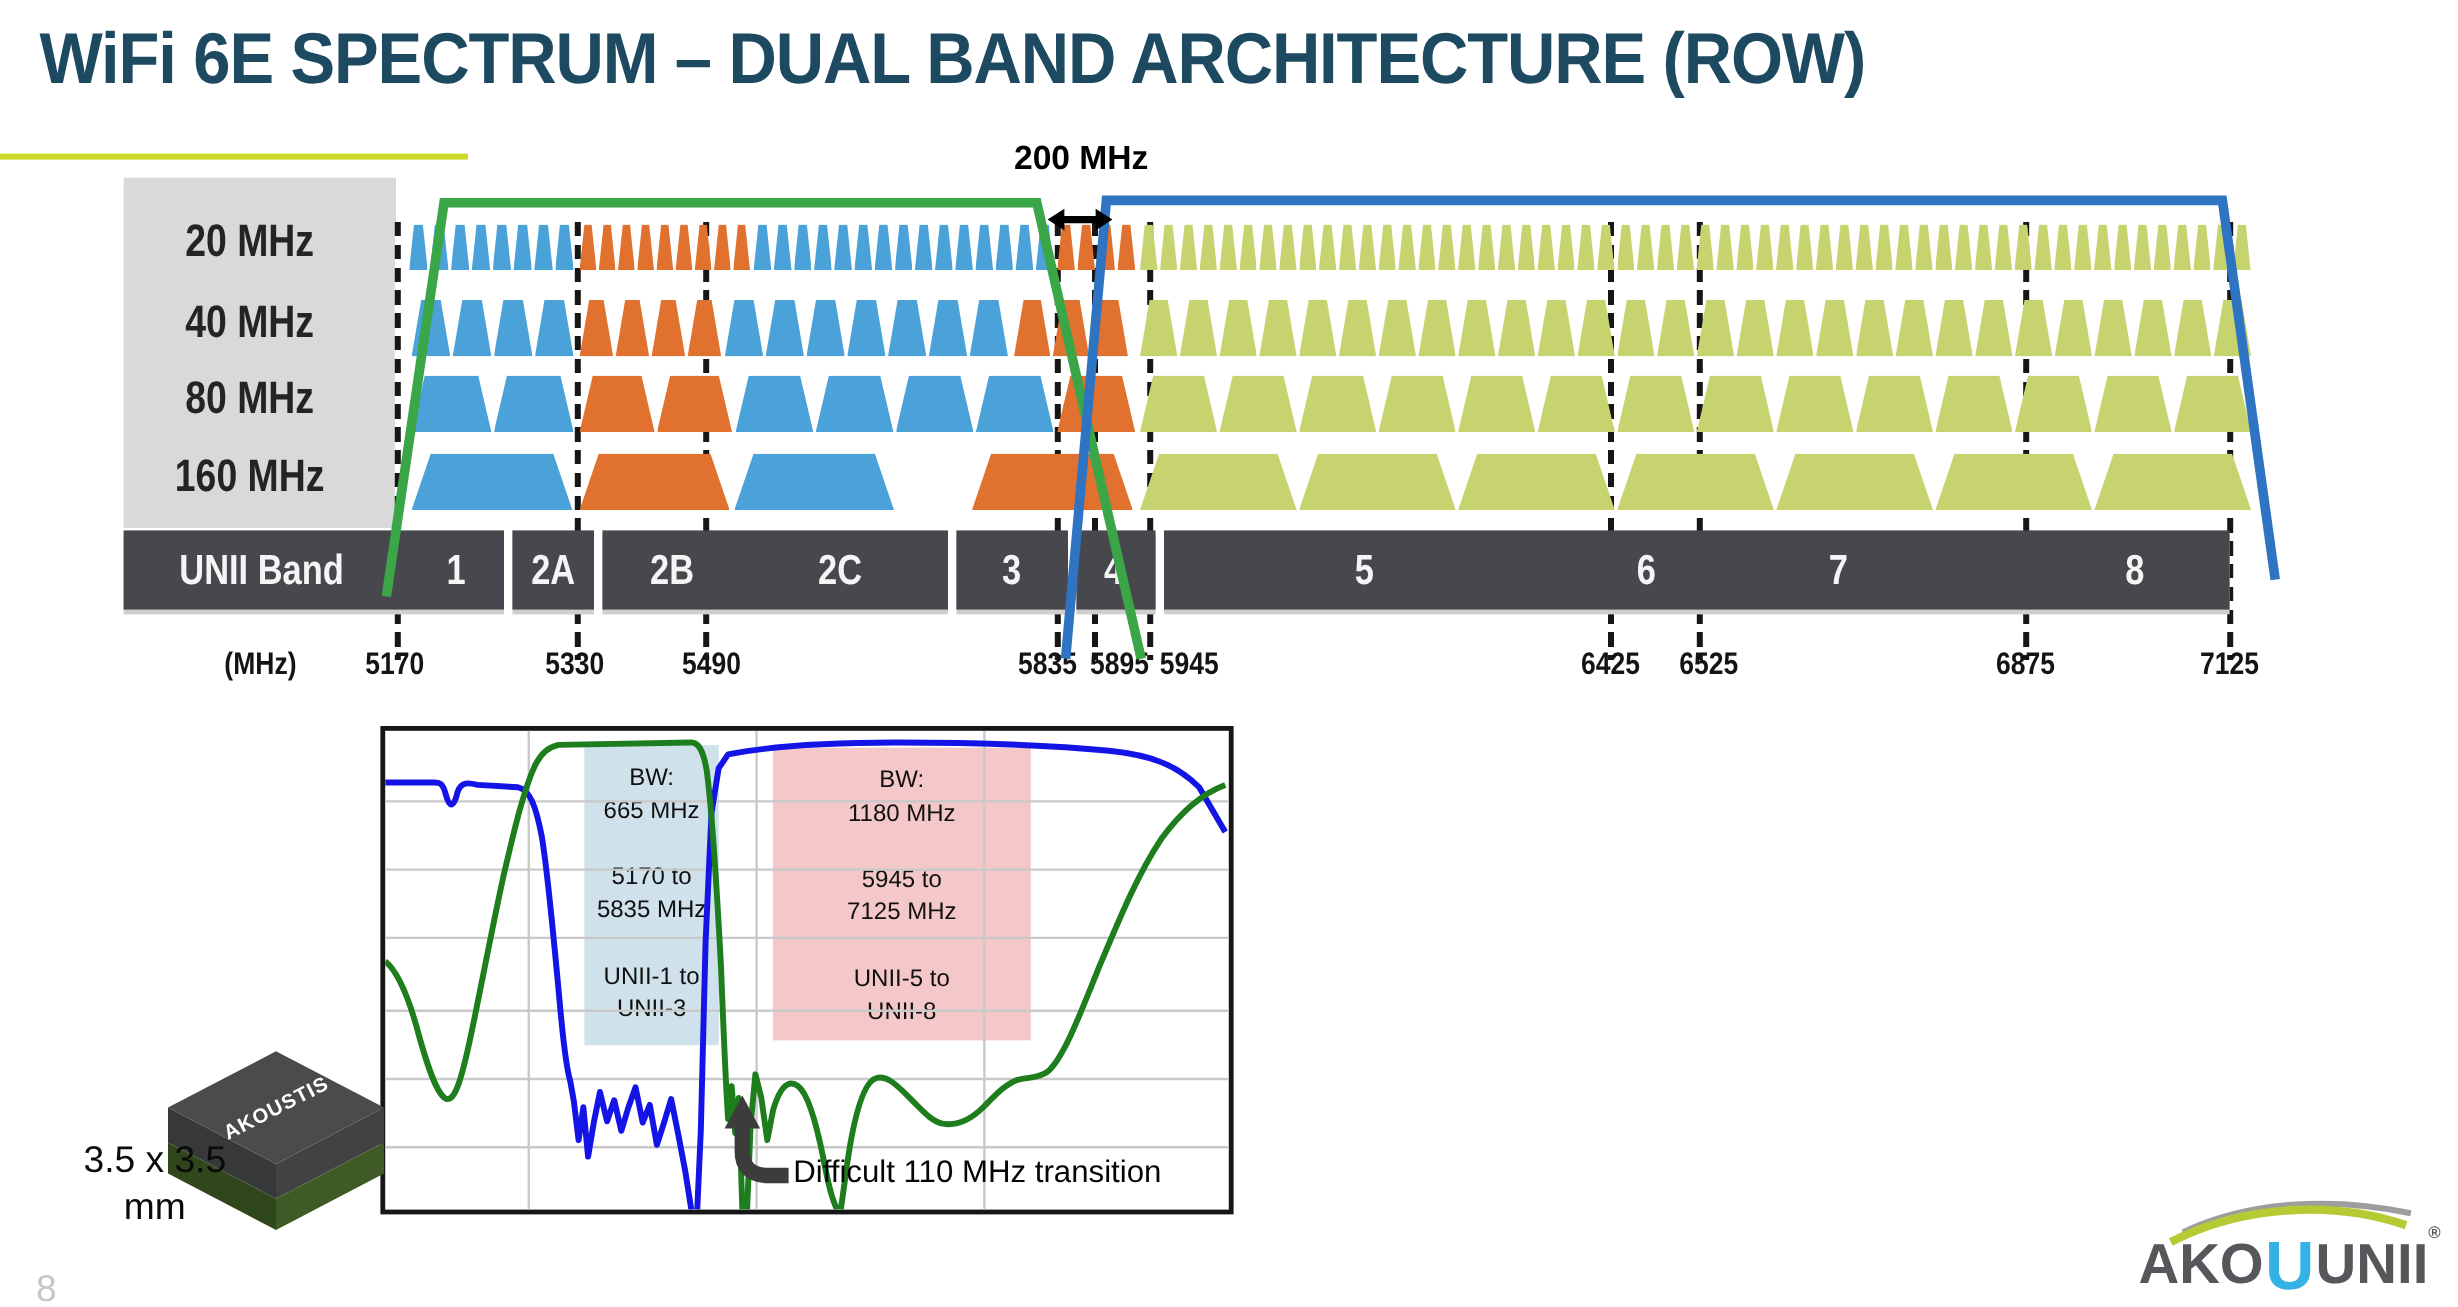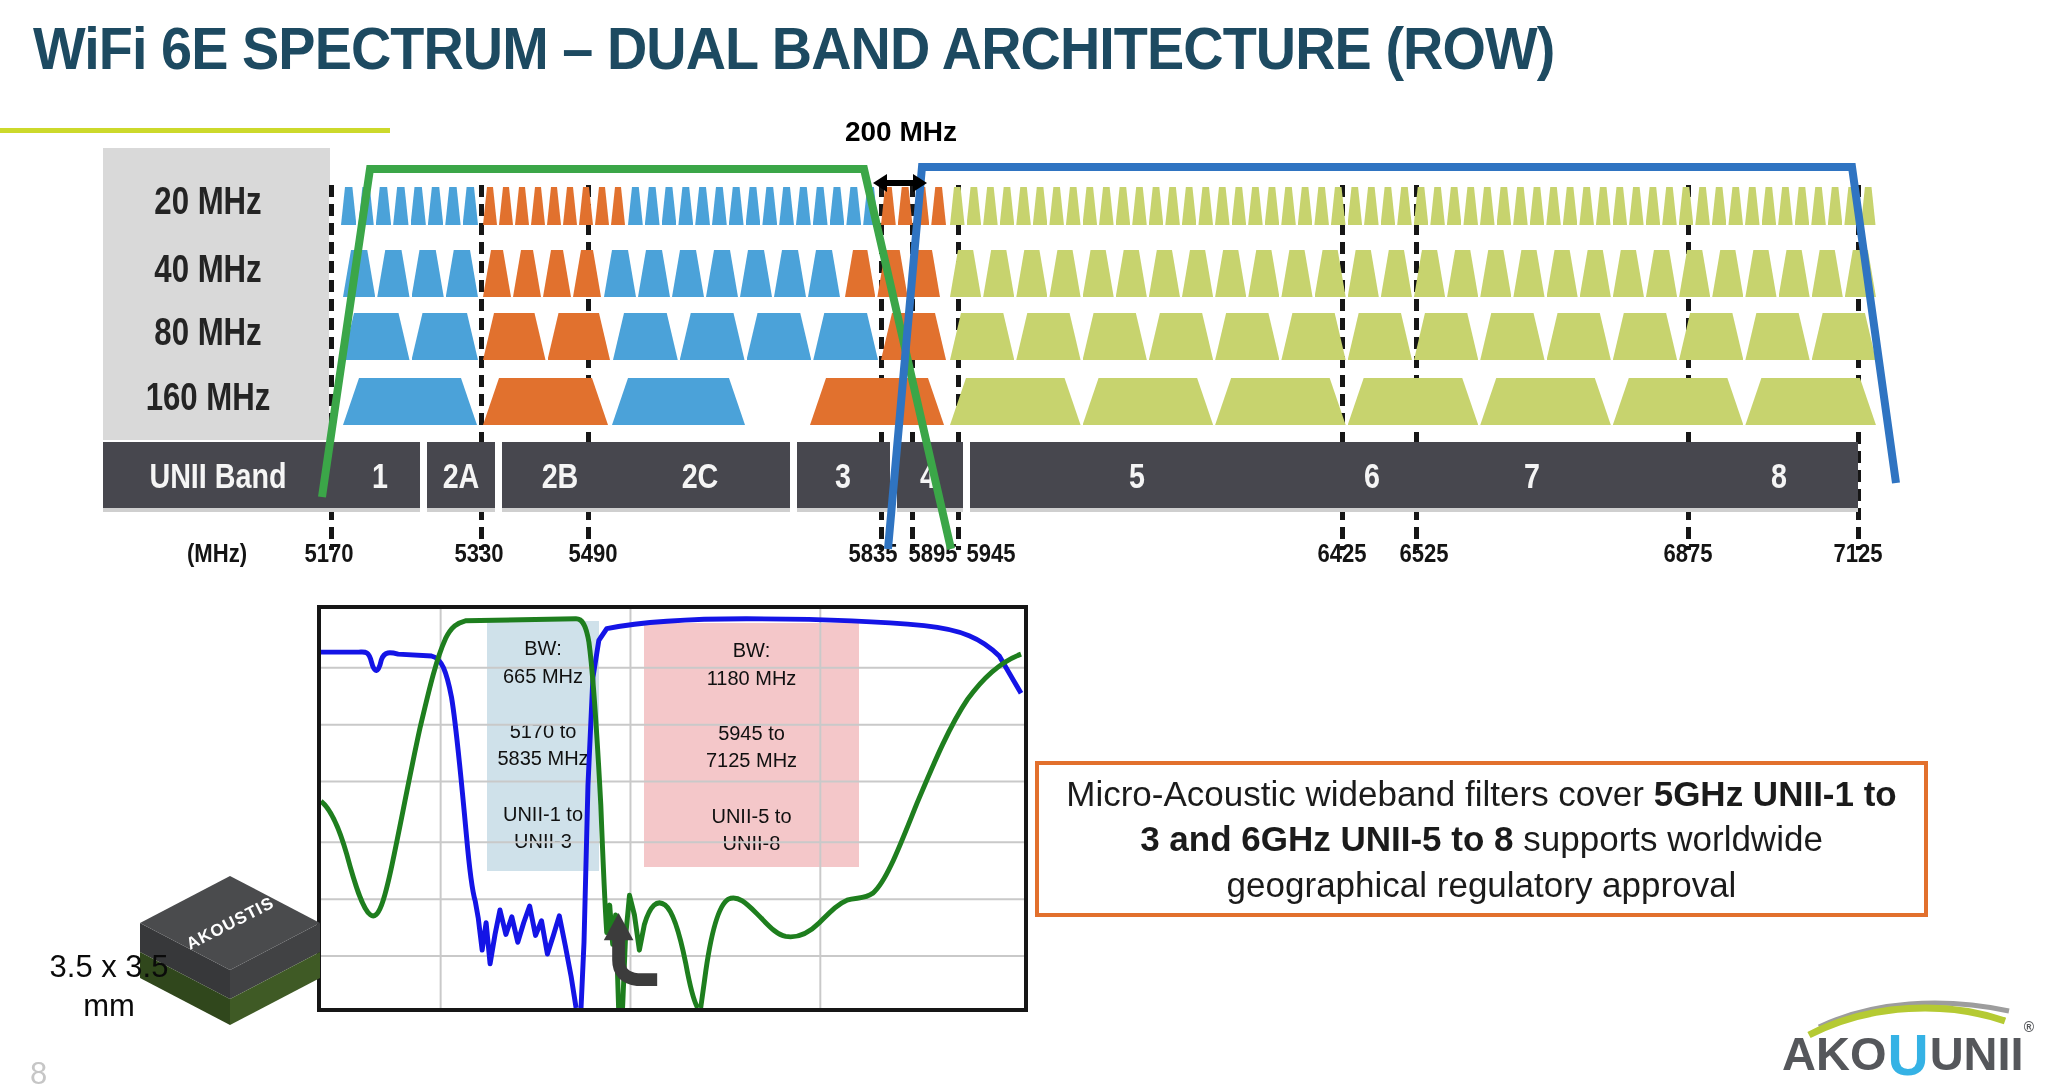--- a/index.html
+++ b/index.html
@@ -25,21 +25,21 @@
   .trap{height:100%;}
   .gap-callout{width:240px;text-align:center;font-size:28px;font-weight:800;color:#000;}
 
   .chart{left:317px;top:605px;width:711px;height:407px;border:4px solid #161616;background:#fff;}
   .chart svg{position:absolute;left:0;top:0;width:100%;height:100%;}
   .band-box{position:absolute;display:flex;align-items:flex-start;justify-content:center;
             text-align:center;font-size:20px;line-height:1.38;color:#101010;white-space:pre-line;
             padding-top:14px;}
   .transition-label{position:absolute;font-size:26px;color:#050505;white-space:nowrap;}
 
-  .chip-label{left:24px;top:948px;width:170px;text-align:center;font-size:31px;color:#0a0a0a;
+  .chip-label{left:44px;top:948px;width:170px;text-align:center;font-size:31px;color:#0a0a0a;
               white-space:pre-line;line-height:1.25;}
 
   .caption-box{left:1035px;top:761px;width:893px;height:156px;border:4px solid #e2702d;background:#fff;
                display:flex;align-items:center;justify-content:center;text-align:center;
                font-size:35px;line-height:1.3;color:#1b1b1b;padding:0 18px;}
 
   .logo{left:1750px;top:995px;width:300px;height:90px;}
   .logo-text{position:absolute;left:32px;top:22px;font-weight:800;font-size:47px;color:#55575b;
              letter-spacing:0;white-space:nowrap;}
   .logo-u{color:#35b2e5;font-size:57px;position:relative;top:5px;margin:0 1px;}
@@ -356,36 +356,34 @@
         <line x1="0" x2="711" y1="118" y2="118" stroke="#c9c9c9" stroke-width="2"></line>
         <line x1="0" x2="711" y1="176" y2="176" stroke="#c9c9c9" stroke-width="2"></line>
         <line x1="0" x2="711" y1="238" y2="238" stroke="#c9c9c9" stroke-width="2"></line>
         <line x1="0" x2="711" y1="296" y2="296" stroke="#c9c9c9" stroke-width="2"></line>
         <line x1="0" x2="711" y1="354" y2="354" stroke="#c9c9c9" stroke-width="2"></line>
         <path d="M 0 44 L 38 44 C 44 44 48 42 51 54 C 54 66 58 66 61 52 C 64 43 70 44 78 46 L 112 48 C 122 50 127 64 132 90 C 137 120 142 175 147 230 C 150 264 153 288 156 298 L 159 315 L 163 348 L 167 320 L 171 362 L 176 332 L 181 307 L 187 332 L 193 314 L 199 340 L 205 320 L 211 303 L 217 333 L 223 318 L 229 352 L 235 333 L 241 313 L 247 343 L 253 375 L 258 407 M 263 407 L 266 340 L 270 180 L 275 70 L 281 32 L 289 20 C 330 12 380 10 430 10 C 500 10 560 12 610 17 C 648 21 668 30 686 48 L 708 86" fill="none" stroke="#1414e6" stroke-width="5" stroke-linejoin="round"></path>
         <path d="M 0 196 C 10 204 18 222 26 250 C 34 280 42 306 50 312 C 58 318 64 298 72 260 C 80 222 90 168 100 122 C 108 88 116 52 126 30 C 132 18 138 14 146 12 L 258 10 C 264 10 268 16 271 34 C 275 64 279 124 283 200 C 285 252 287 300 289 330 L 292 302 L 295 342 L 298 312 L 301 407 M 305 407 L 308 335 L 312 292 L 317 312 L 322 348 L 327 322 C 333 302 340 296 348 302 C 356 308 363 332 369 362 C 373 384 377 400 381 407 M 384 407 L 388 378 C 394 332 402 302 412 296 C 422 291 432 302 442 312 C 452 322 460 332 470 334 C 482 336 494 330 504 320 C 514 310 522 301 532 297 C 542 294 550 296 558 290 C 572 278 586 240 602 200 C 618 162 634 122 654 92 C 674 64 692 52 708 46" fill="none" stroke="#1e7e1e" stroke-width="5" stroke-linejoin="round"></path>
         <path d="M 301 332 L 301 358 Q 301 376 320 378 L 340 378" fill="none" stroke="#3c3c3c" stroke-width="13"></path>
         <polygon points="301,310 286,338 316,338" fill="#3c3c3c"></polygon>
       </svg>
+    <div class="transition-label" style="left:340px;top:352px;">Difficult 110 MHz transition</div>
   </div>
 
   <svg class="abs" style="left:128px;top:858px;" width="210" height="220" viewBox="0 0 210 220">
     <polygon points="192,65 192,94 102,141 102,112" fill="#414244"></polygon>
     <polygon points="12,65 12,94 102,141 102,112" fill="#37383a"></polygon>
     <polygon points="192,94 192,120 102,167 102,141" fill="#3f5a25"></polygon>
     <polygon points="12,94 12,120 102,167 102,141" fill="#30471c"></polygon>
     <polygon points="102,18 192,65 102,112 12,65" fill="#4a4b4d"></polygon>
     <text id="chip-brand" x="0" y="0" transform="translate(62,92) rotate(-27)" font-size="17" font-weight="700" fill="#ffffff" letter-spacing="1">AKOUSTIS</text>
   </svg>
   <div class="abs chip-label">3.5 x 3.5
 mm</div>
 
-  <div class="abs caption-box">
-    <div><span>Micro-Acoustic wideband filters cover </span><b>5GHz UNII-1 to 3 and 6GHz UNII-5 to 8</b><span> supports worldwide geographical regulatory approval</span></div>
-  </div>
 
   <div class="abs logo">
     <svg class="abs" style="left:55px;top:-2px;" width="215" height="52" viewBox="0 0 215 52">
       <path d="M 14 34 C 68 8 138 4 204 18" stroke="#9d9d9d" stroke-width="5" fill="none"></path>
       <path d="M 4 42 C 66 10 142 8 200 28" stroke="#b5ca33" stroke-width="7" fill="none"></path>
     </svg>
     <div class="logo-text"><span>AKO</span><span class="logo-u">U</span><span>UNII</span><span class="logo-reg">®</span></div>
   </div>
 
   <div class="abs page-number">8</div>

